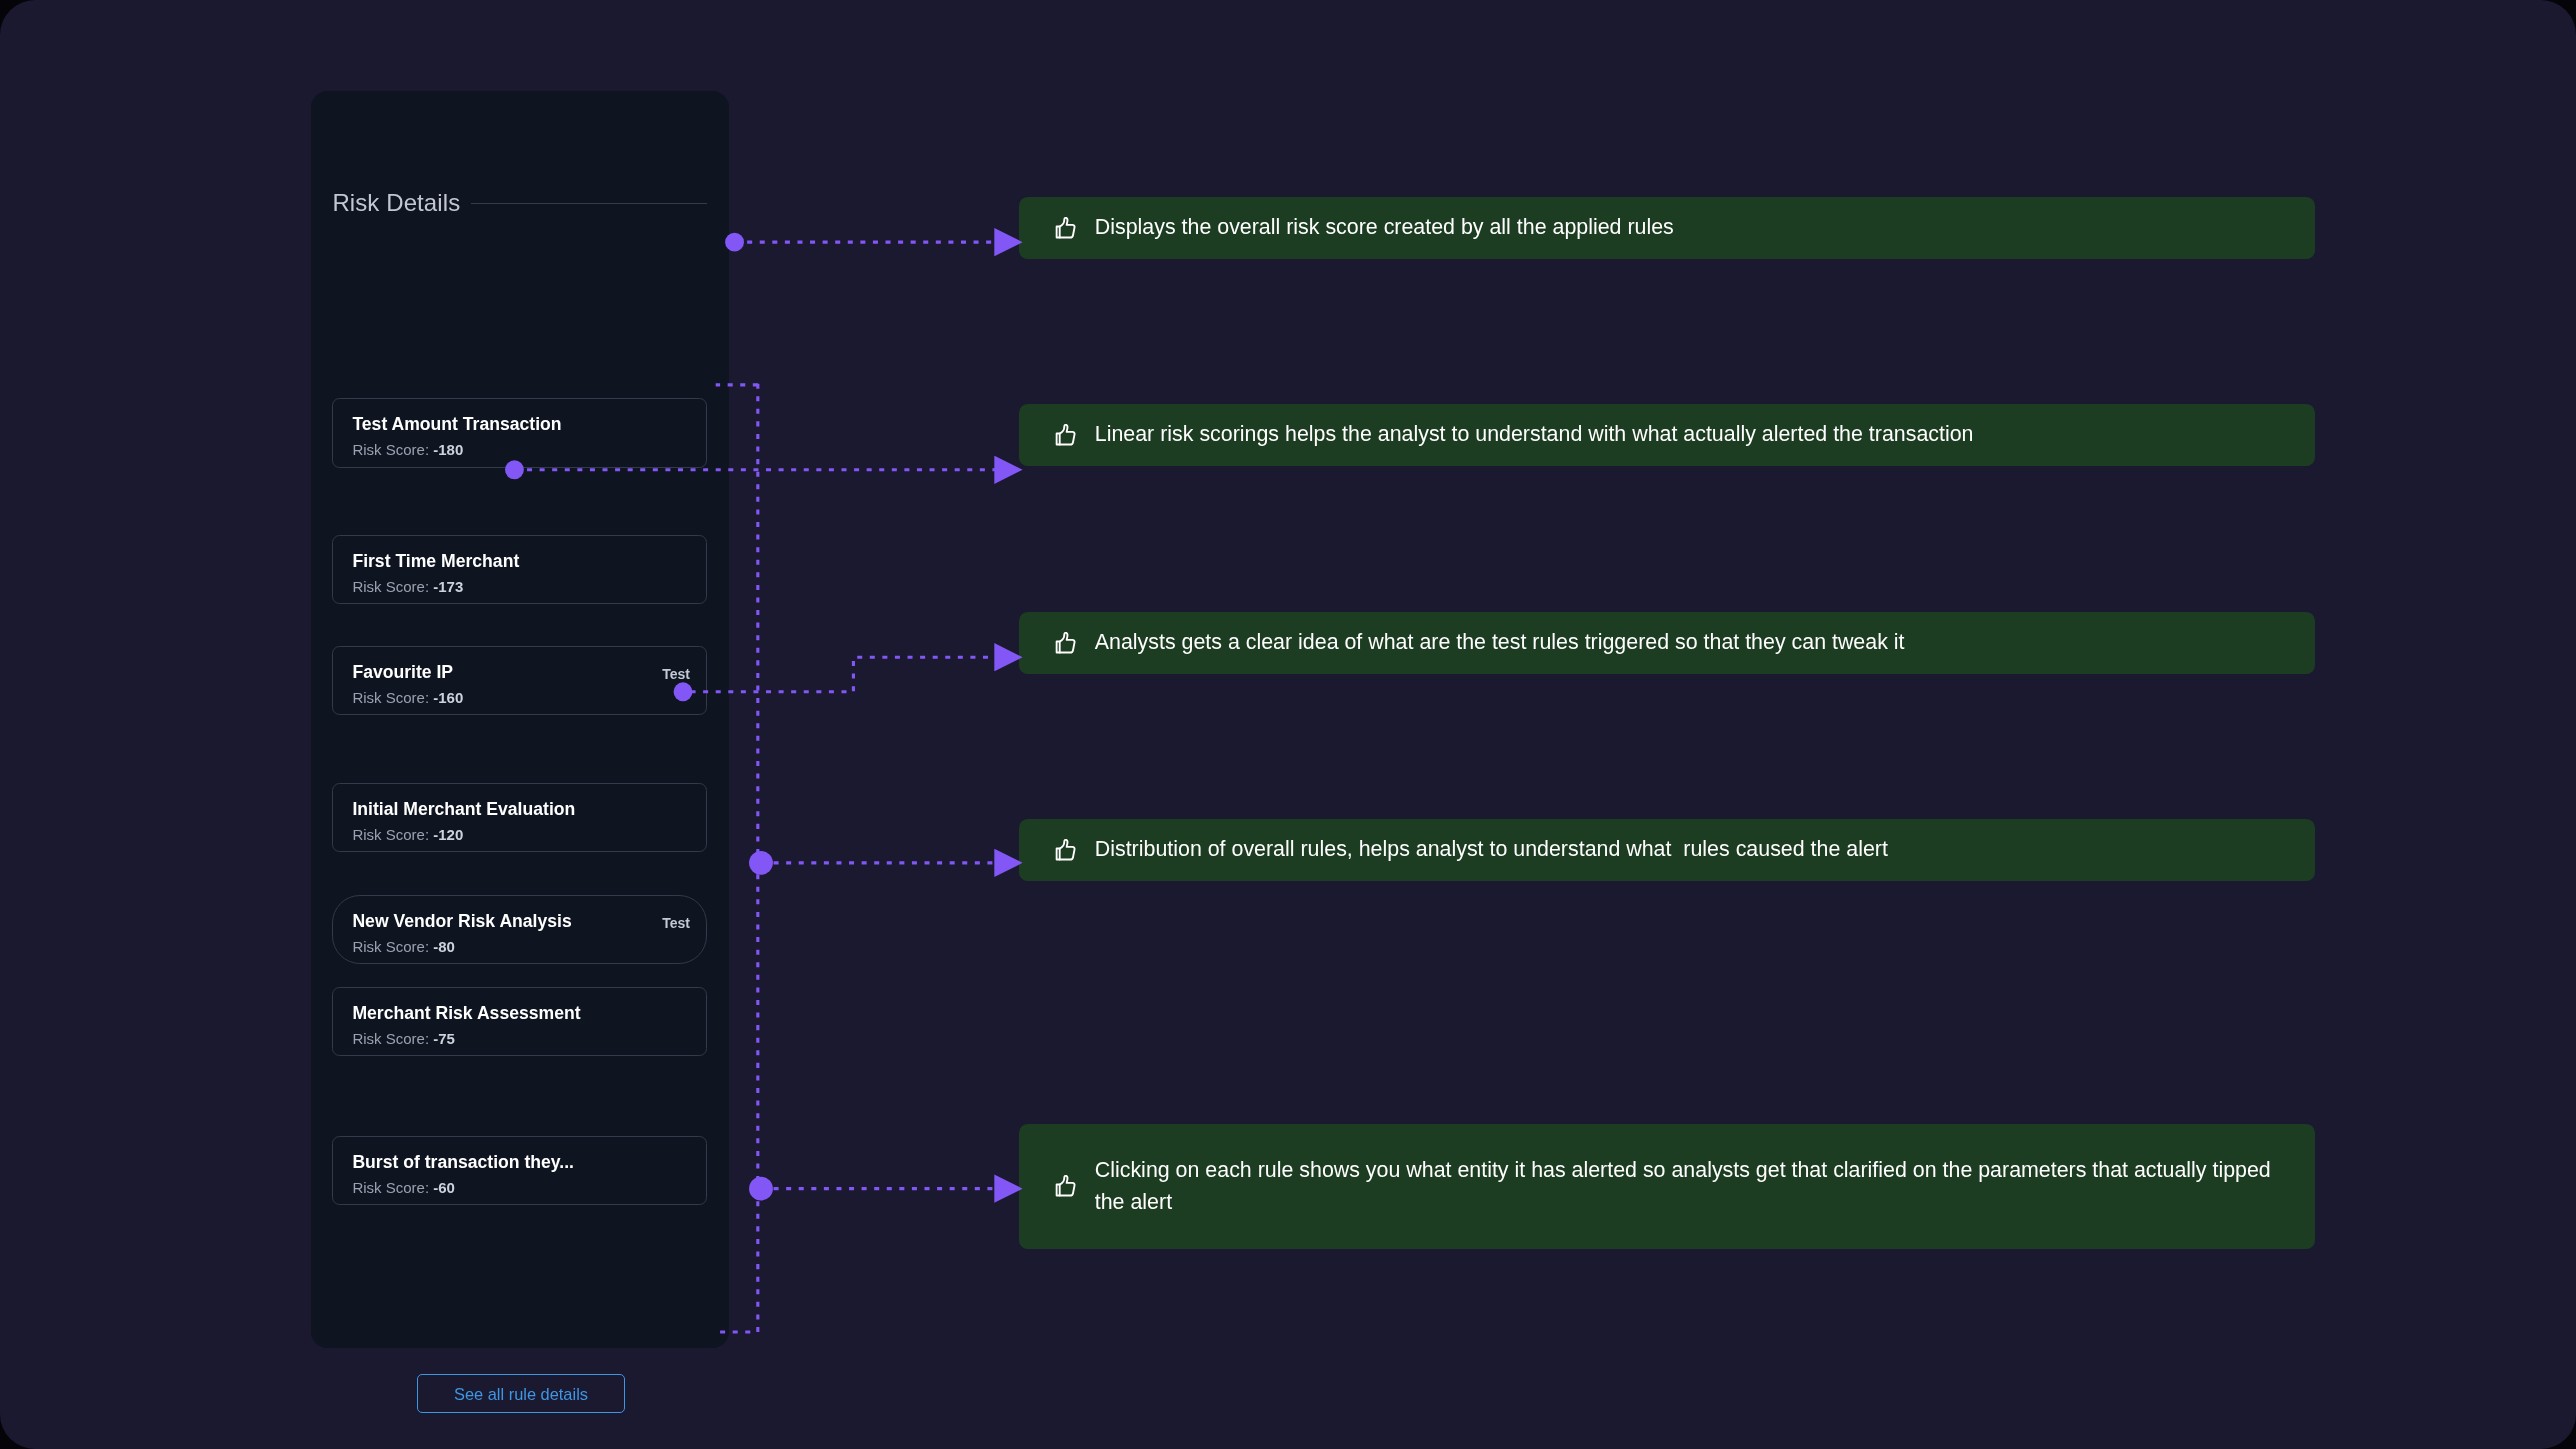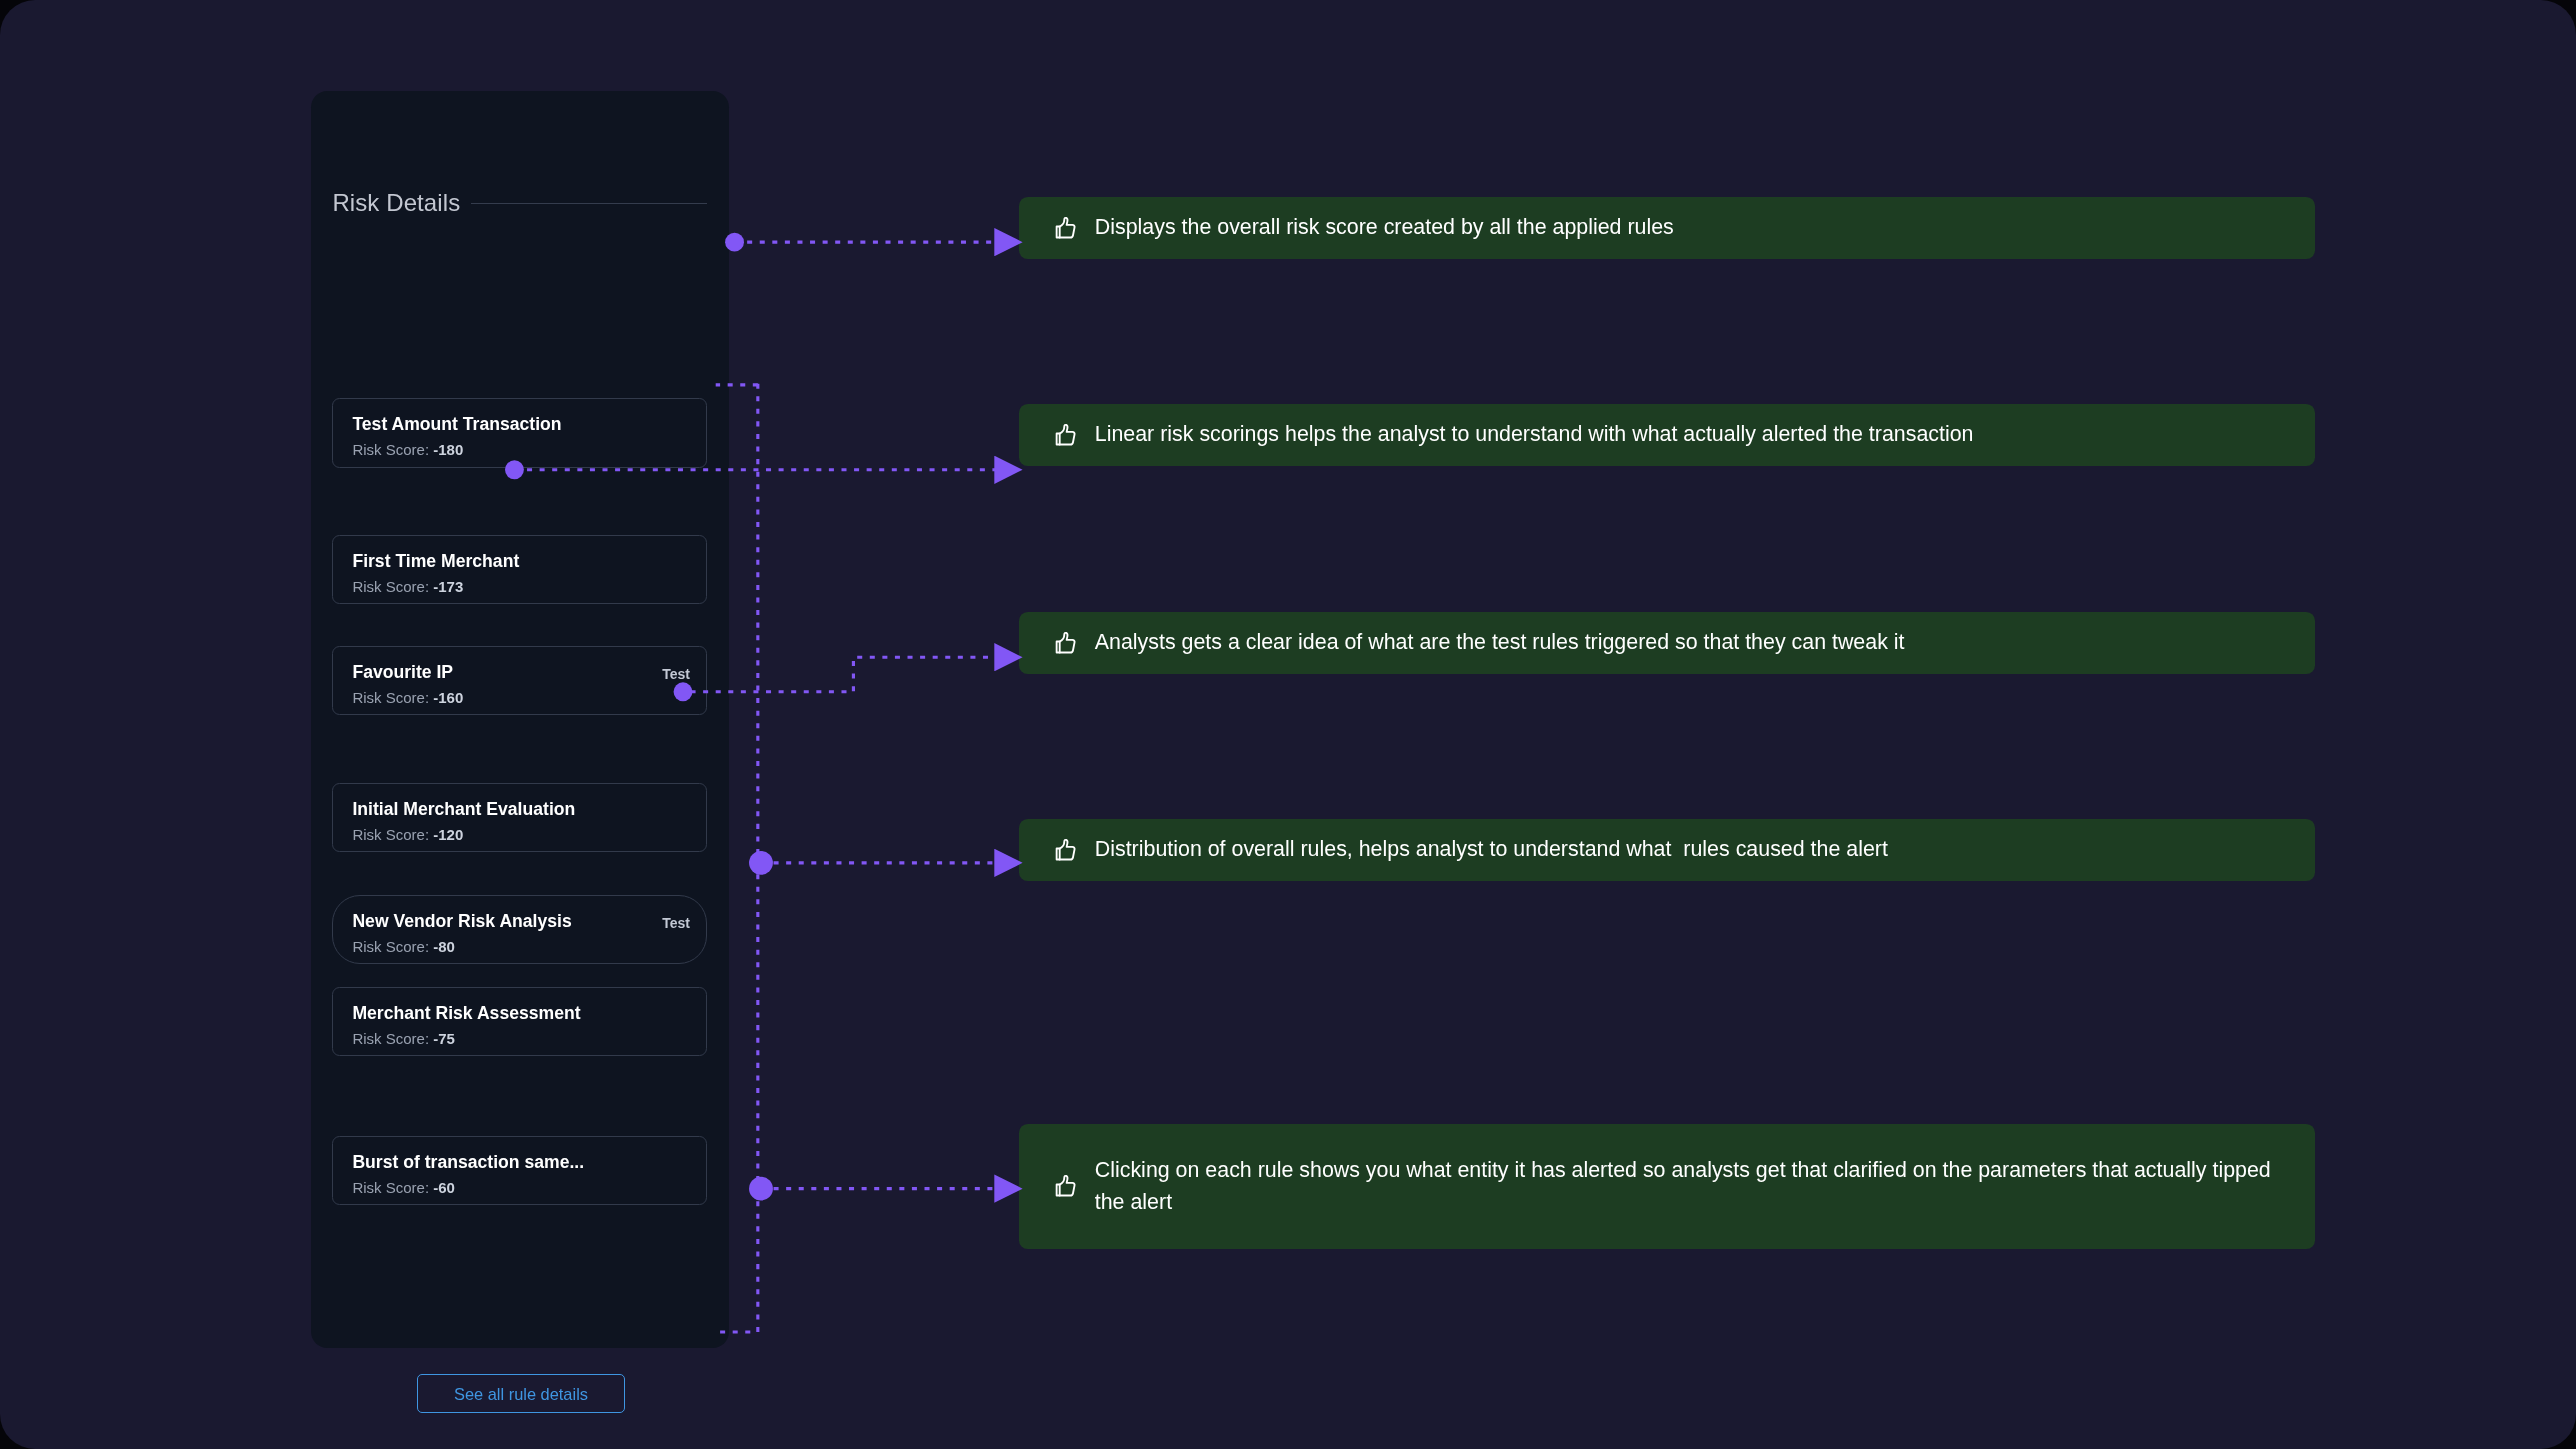--- a/index.html
+++ b/index.html
@@ -247,21 +247,21 @@
         <div class="rule-card" style="top: 804px; height: 69px; border-radius: 28px;">
           <div class="rule-name" style="top: 15px;">New Vendor Risk Analysis</div>
           <div class="rule-score" style="top: 42px;"><span>Risk Score:</span> <b>-80</b></div>
           <div class="rule-test" style="top: 19px;">Test</div>
         </div>
         <div class="rule-card" style="top: 896px; height: 69px;">
           <div class="rule-name" style="top: 15px;">Merchant Risk Assessment</div>
           <div class="rule-score" style="top: 42px;"><span>Risk Score:</span> <b>-75</b></div>
         </div>
         <div class="rule-card" style="top: 1045px; height: 69px;">
-          <div class="rule-name" style="top: 15px;">Burst of transaction same...</div>
+          <div class="rule-name" style="top: 15px;">Burst of transaction they...</div>
           <div class="rule-score" style="top: 42px;"><span>Risk Score:</span> <b>-60</b></div>
         </div>
       </div>
 
     <button id="see-all">See all rule details</button>
   </div>
 
   <div id="callout-layer">
       <div class="callout" style="top: 197px; height: 62px;">
         <span class="callout-icon"><svg viewBox="0 0 24 24" width="26.4" height="26.4" fill="none" stroke="#ffffff" stroke-width="1.7" stroke-linejoin="round" stroke-linecap="round">

